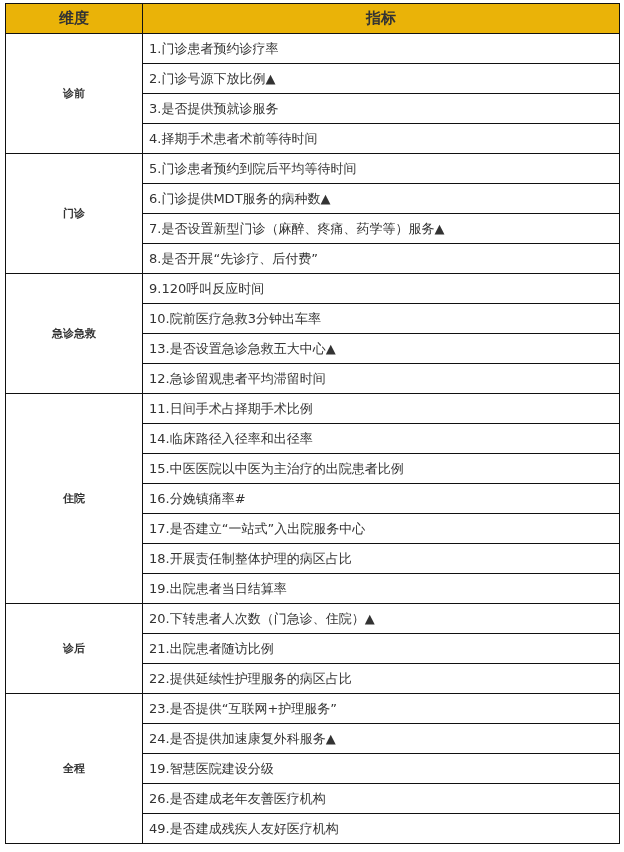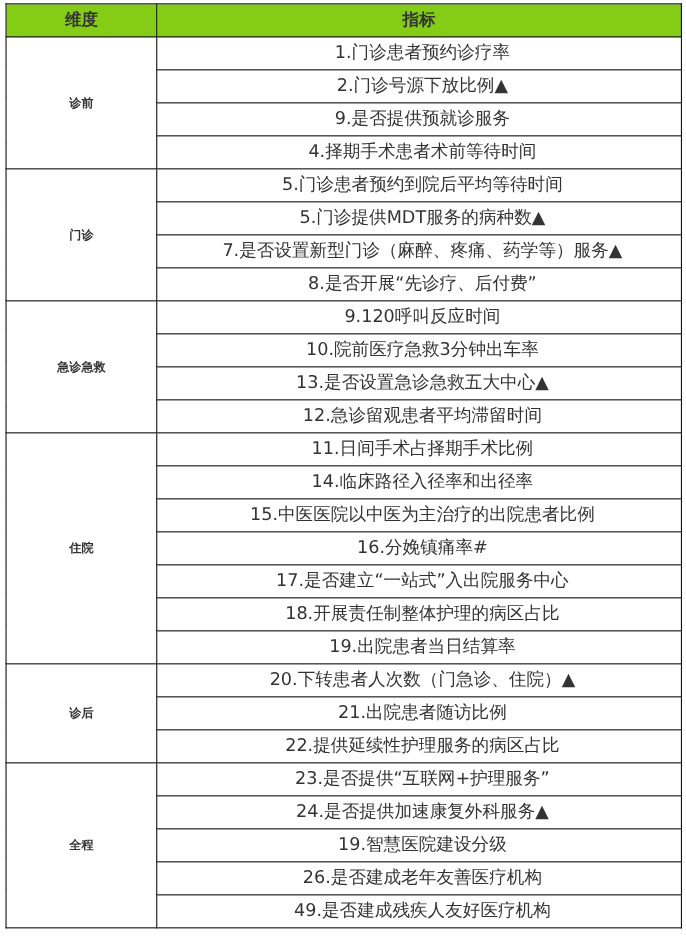--- a/index.html
+++ b/index.html
@@ -14,33 +14,33 @@
   }
   table.ind th, table.ind td {
     border: 1.5px solid #111111;
     padding: 0;
   }
   table.ind th {
     height: 29px;
     font-size: 15px;
     font-weight: bold;
     text-align: center;
-    background: #84cc16;
+    background: #eab308;
   }
   table.ind td.dim {
     font-size: 11px;
     font-weight: bold;
     text-align: center;
     vertical-align: middle;
   }
   table.ind td.item {
     height: 29px;
-    font-size: 16px;
+    font-size: 13px;
     padding-left: 6px;
-    text-align: center;
+    text-align: left;
     white-space: nowrap;
   }
   col.c1 { width: 137px; }
   col.c2 { width: 477px; }
 </style>
 </head>
 <body>
 
 <table class="ind">
   <colgroup>
@@ -56,32 +56,32 @@
   <tbody>
 
     <tr>
       <td class="dim" rowspan="4">诊前</td>
       <td class="item">1.门诊患者预约诊疗率</td>
     </tr>
     <tr>
         <td class="item">2.门诊号源下放比例▲</td>
       </tr>
     <tr>
-        <td class="item">9.是否提供预就诊服务</td>
+        <td class="item">3.是否提供预就诊服务</td>
       </tr>
     <tr>
         <td class="item">4.择期手术患者术前等待时间</td>
       </tr>
 
     <tr>
       <td class="dim" rowspan="4">门诊</td>
       <td class="item">5.门诊患者预约到院后平均等待时间</td>
     </tr>
     <tr>
-        <td class="item">5.门诊提供MDT服务的病种数▲</td>
+        <td class="item">6.门诊提供MDT服务的病种数▲</td>
       </tr>
     <tr>
         <td class="item">7.是否设置新型门诊（麻醉、疼痛、药学等）服务▲</td>
       </tr>
     <tr>
         <td class="item">8.是否开展“先诊疗、后付费”</td>
       </tr>
 
     <tr>
       <td class="dim" rowspan="4">急诊急救</td>

